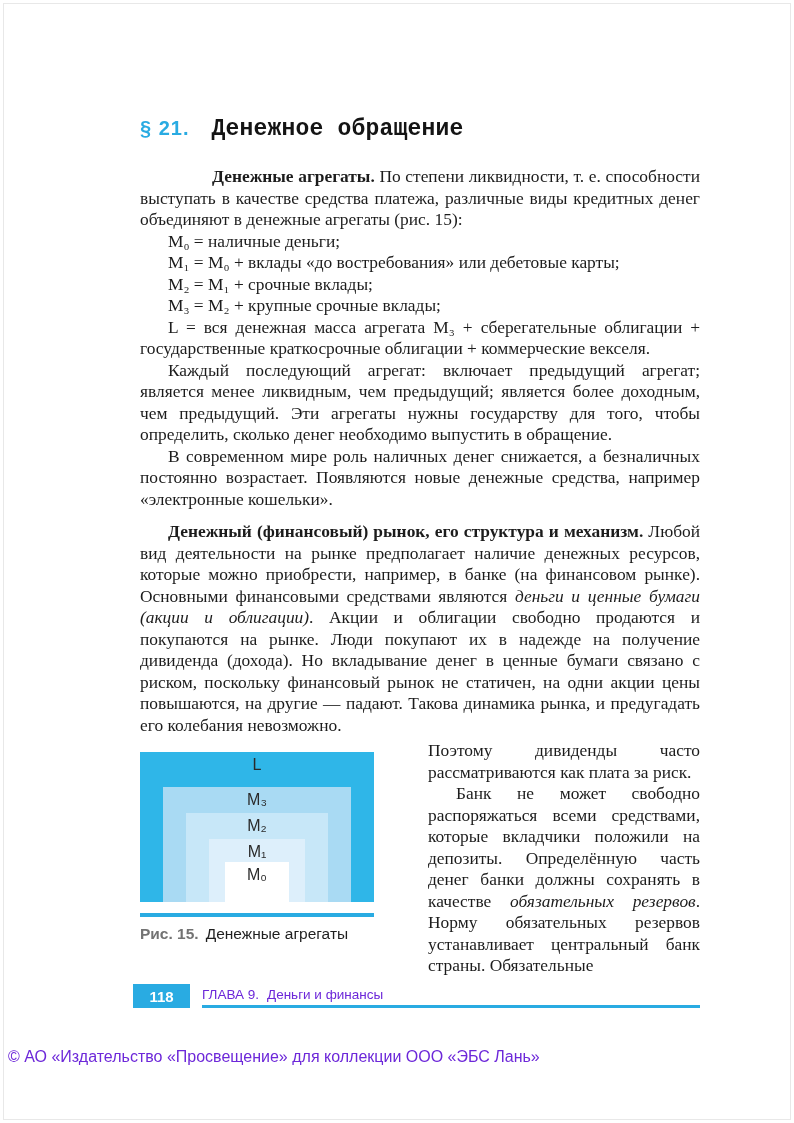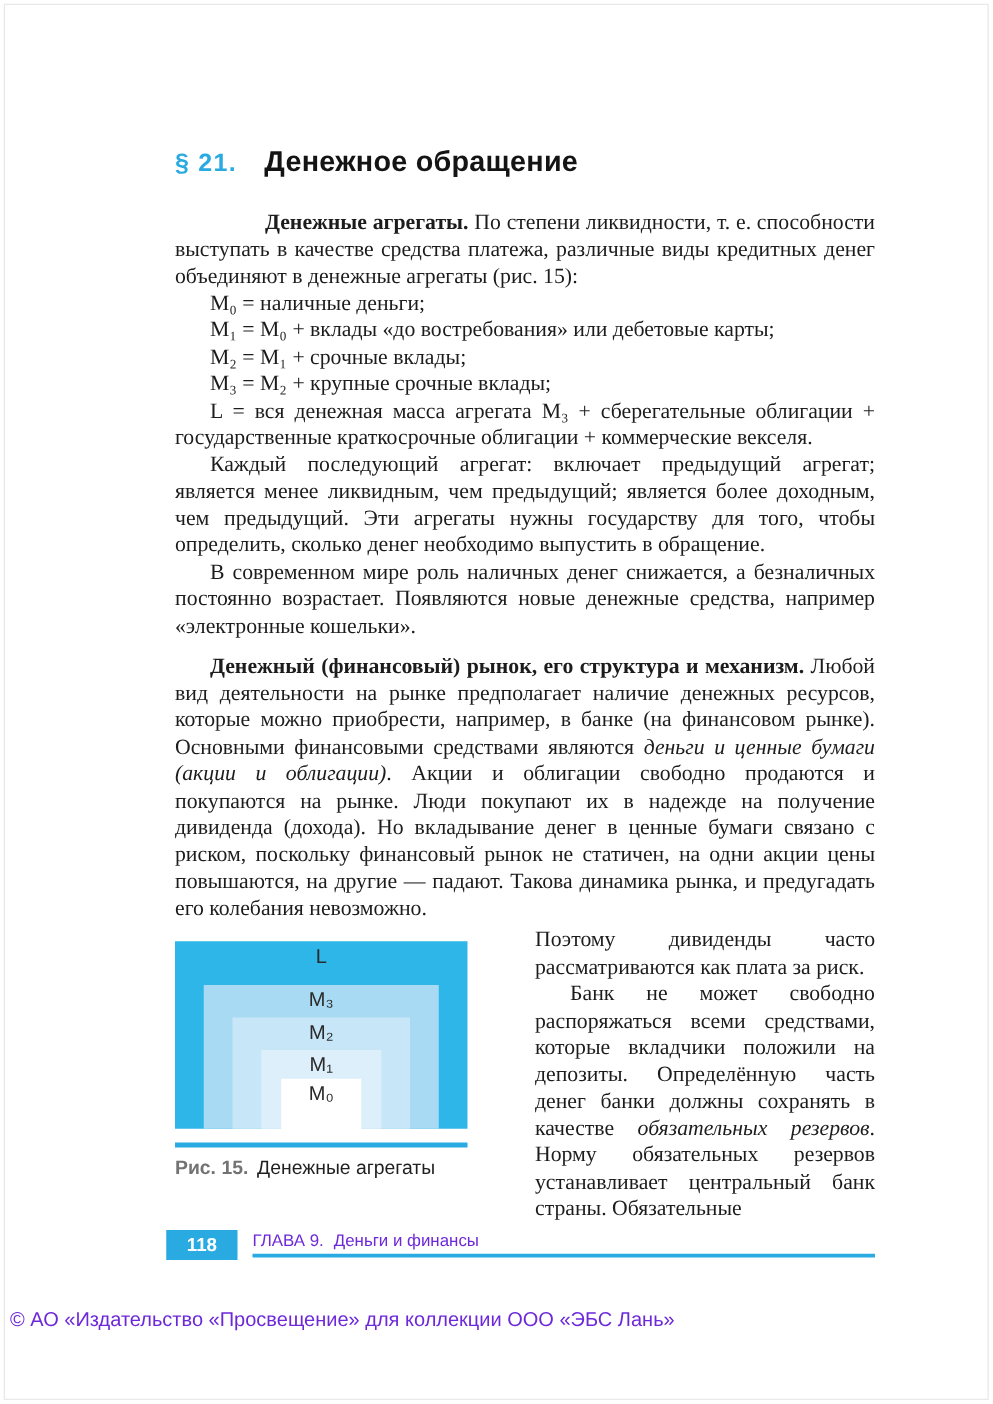--- a/index.html
+++ b/index.html
@@ -12,21 +12,21 @@
 
   .content{position:absolute;left:140px;top:116px;width:560px;}
 
   
   .heading{display:flex;align-items:baseline;gap:22px;margin:0 0 24px 0;}
   .par-num{
     font-family:"Liberation Sans","DejaVu Sans",sans-serif;
     font-weight:bold;font-size:20px;letter-spacing:1px;color:#29abe2;
   }
   .par-title{
-    font-family:Liberation Sans, sans-serif;
+    font-family:Liberation Mono, monospace;
     font-weight:bold;font-size:23px;color:#141414;letter-spacing:.2px;text-align:center;
   }
 
   
   .body-text p{margin:0;font-size:17.4px;line-height:21.5px;text-align:justify;}
   .p-section-first{text-indent:72px;}
   .p-formula{text-indent:28px;text-align:left !important;}
   .p-formula-wrap{text-indent:28px;}
   .p-indent{text-indent:28px;}
   .p-gap{margin-top:11px !important;}
@@ -50,21 +50,21 @@
   .box-m1{position:absolute;left:69px;right:69px;top:87px;bottom:0;}
   .box-m0{position:absolute;left:50%;transform:translateX(-50%);top:110px;width:64px;height:46px;}
   .fig-rule{height:4px;margin-top:11px;}
   .fig-caption{
     margin-top:8px;font-family:"Liberation Sans","DejaVu Sans",sans-serif;
     font-size:15.5px;color:#1f1f1f;
   }
   .fig-caption .cap-label{color:#737373;font-weight:bold;margin-right:7px;}
 
   
-  .footer{position:absolute;left:133px;top:984px;width:567px;display:flex;align-items:flex-start;}
+  .footer{position:absolute;left:133px;top:984px;width:567px;display:flex;align-items:flex-end;}
   .page-badge{
     width:57px;height:24px;display:flex;align-items:center;justify-content:center;
     font-family:"Liberation Sans","DejaVu Sans",sans-serif;font-weight:bold;font-size:15px;color:#ffffff;
   }
   .footer-line{
     flex:1;margin-left:12px;height:16px;border-bottom:3px solid #29abe2;
     font-family:"Liberation Sans","DejaVu Sans",sans-serif;font-size:13.5px;color:#6d28d9;
     display:flex;align-items:flex-end;gap:8px;padding-bottom:3px;
   }
 

